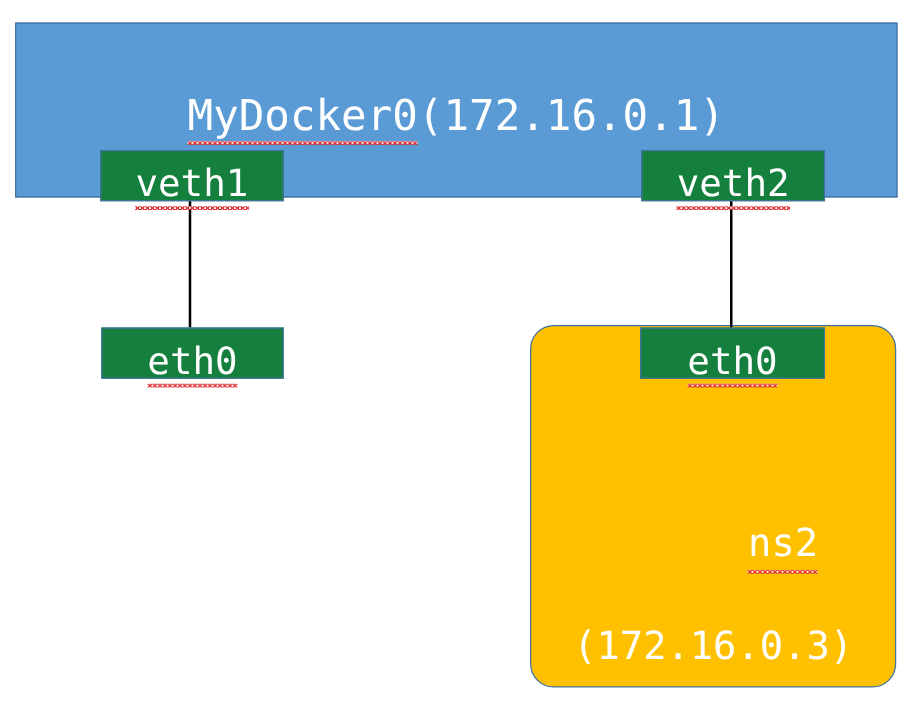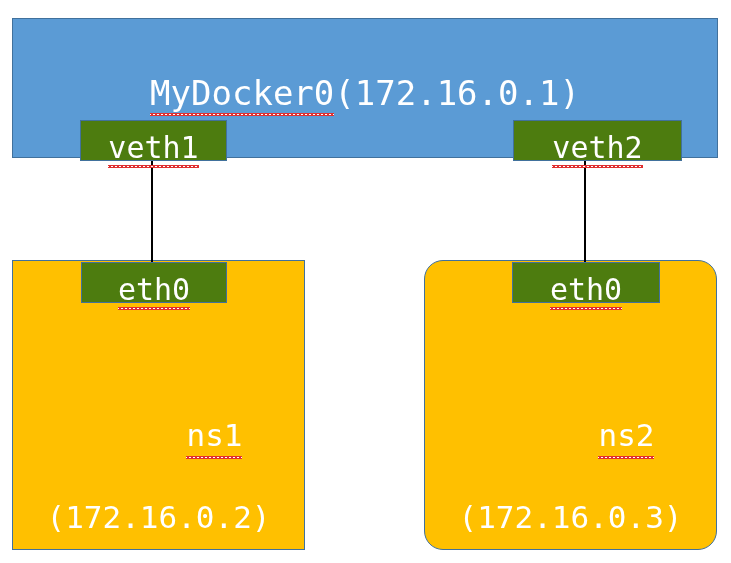--- a/index.html
+++ b/index.html
@@ -49,27 +49,27 @@
   .bridge-label {
     margin-top: 38px;
     font-size: 34px;
     letter-spacing: 0px;
     color: #ffffff;
     white-space: pre;
   }
 
   
   .iface {
-    background: #4d7c0f;
+    background: #15803d;
     height: 41px;
     font-size: 30px;
     z-index: 5;
   }
   .veth1 { left: 80px;  top: 120px; width: 147px; }
-  .veth2 { left: 513px; top: 120px; width: 169px; }
+  .veth2 { left: 513px; top: 120px; width: 147px; }
   .eth0-left  { left: 81px;  top: 262px; width: 146px; }
   .eth0-right { left: 512px; top: 262px; width: 148px; }
 
   
   .ns {
     background: #FFC000;
     width: 293px;
     height: 290px;
     top: 260px;
     flex-direction: column;
@@ -137,26 +137,20 @@
     <div class="bridge-label"><span class="squiggle underline-plain">MyDocker0</span><span>(172.16.0.1)</span></div>
   </div>
 
   <div class="box iface veth1">
     <span class="squiggle underline-plain">veth1</span>
   </div>
   <div class="box iface veth2">
     <span class="squiggle underline-plain">veth2</span>
   </div>
 
-  <div class="box ns ns-left">
-    <div class="ns-text">
-      <span class="squiggle underline-plain">ns1</span>
-      <span class="line2">(172.16.0.2)</span>
-    </div>
-  </div>
 
   <div class="box ns ns-right">
     <div class="ns-text">
       <span class="squiggle underline-plain">ns2</span>
       <span class="line2">(172.16.0.3)</span>
     </div>
   </div>
 
   <div class="box iface eth0-left">
     <span class="squiggle underline-plain">eth0</span>

